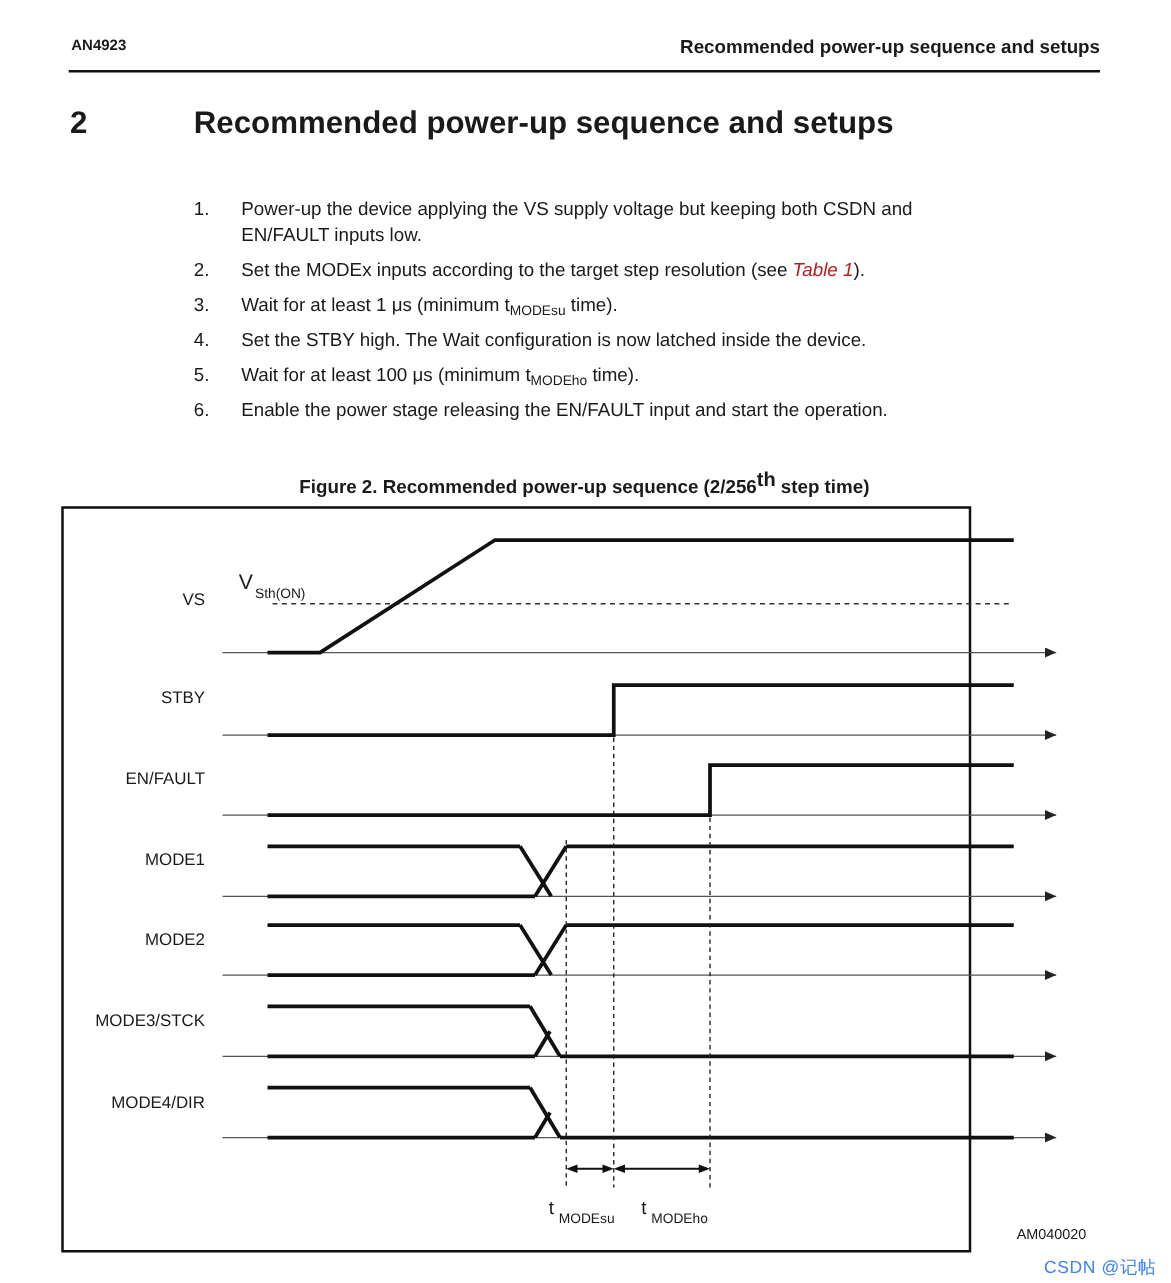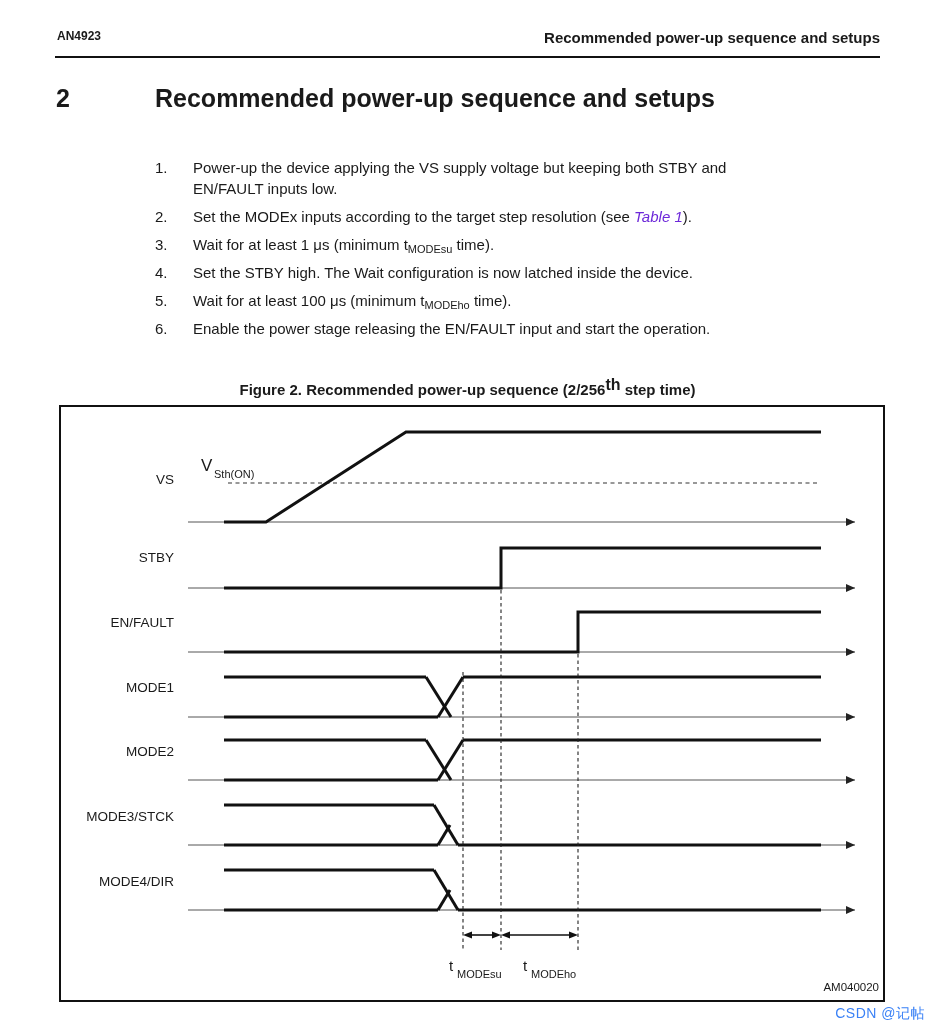--- a/index.html
+++ b/index.html
@@ -17,43 +17,43 @@
   .intro{margin:0 0 7px 0;}
   ol.steps{list-style:none;margin:0;padding:0;}
   ol.steps li{display:flex;margin:0 0 7px 0;}
   ol.steps .num{width:38px;flex:0 0 38px;}
   ol.steps .txt{flex:1;}
   sub.tsub{font-size:11px;vertical-align:-3px;line-height:0;}
   a.xref{font-style:italic;text-decoration:none;cursor:pointer;}
   .fig-caption{position:absolute;left:55px;top:381px;width:825px;text-align:center;
     font-size:15px;font-weight:bold;}
   .fig-caption sup{font-size:16px;vertical-align:5px;line-height:0;}
-  .figure-box{position:absolute;left:59px;top:405px;width:826px;height:597px;
+  .figure-box{position:absolute;left:49px;top:405px;width:728px;height:597px;
     border:2px solid #111;box-sizing:border-box;background:#fff;}
   .watermark{position:absolute;right:12px;top:1005px;font-size:14px;letter-spacing:0.5px;}
 </style>
 </head>
 <body>
 
 <div class="hdr-left">AN4923</div>
 <div class="hdr-right">Recommended power-up sequence and setups</div>
 <div class="hdr-rule"></div>
 
 <div class="sec-num">2</div>
 <div class="sec-title">Recommended power-up sequence and setups</div>
 
 <div class="body-block">
   <ol class="steps">
     <li>
       <span class="num">1.</span>
-      <span class="txt"><span>Power-up the device applying the VS supply voltage but keeping both STBY and</span><br><span>EN/FAULT inputs low.</span></span>
+      <span class="txt"><span>Power-up the device applying the VS supply voltage but keeping both CSDN and</span><br><span>EN/FAULT inputs low.</span></span>
     </li>
     <li>
       <span class="num">2.</span>
-      <span class="txt"><span>Set the MODEx inputs according to the target step resolution (see </span><a class="xref" style="color: #6d28d9;">Table 1</a><span>).</span></span>
+      <span class="txt"><span>Set the MODEx inputs according to the target step resolution (see </span><a class="xref" style="color: #b91c1c;">Table 1</a><span>).</span></span>
     </li>
     <li>
       <span class="num">3.</span>
       <span class="txt"><span>Wait for at least 1 μs (minimum t</span><sub class="tsub">MODEsu</sub><span> time).</span></span>
     </li>
     <li>
       <span class="num">4.</span>
       <span class="txt">Set the STBY high. The Wait configuration is now latched inside the device.</span>
     </li>
     <li>

